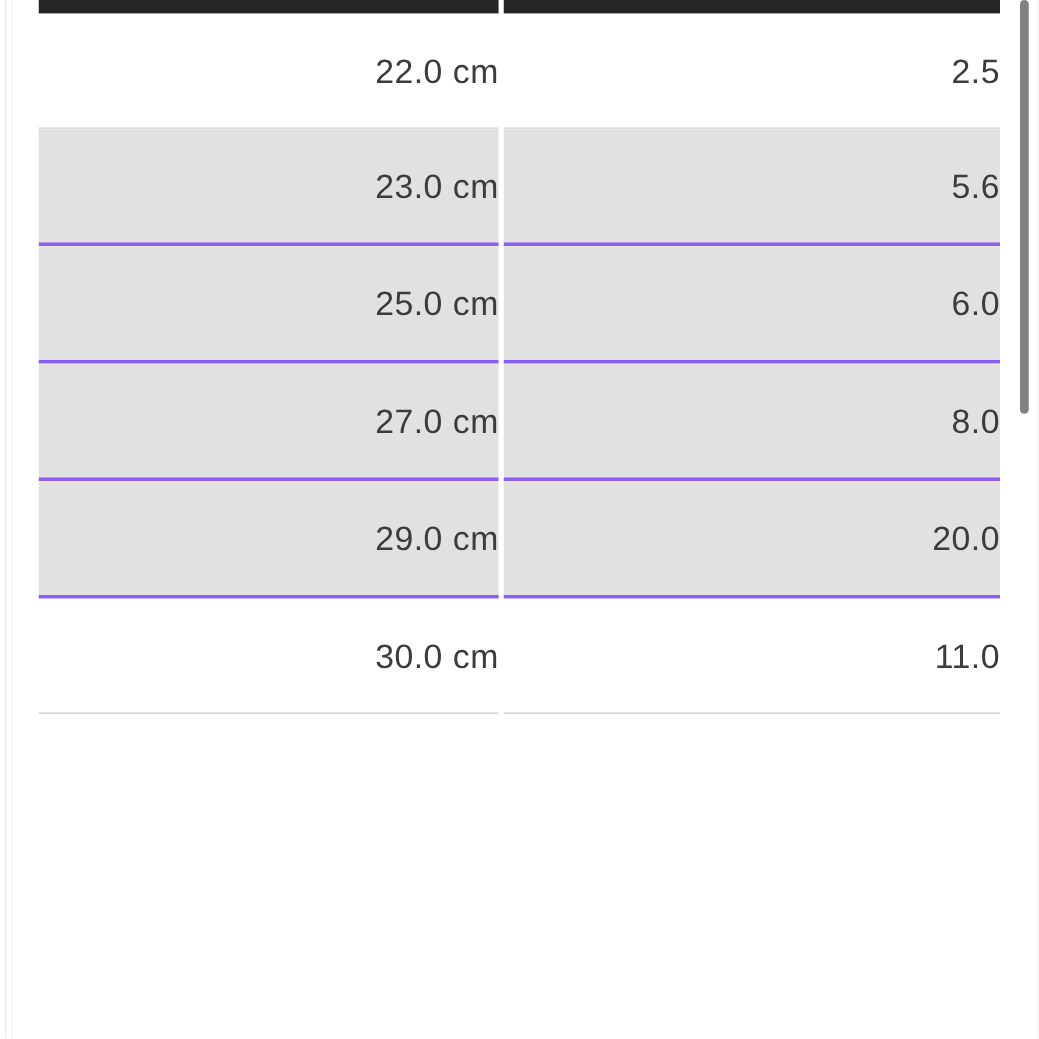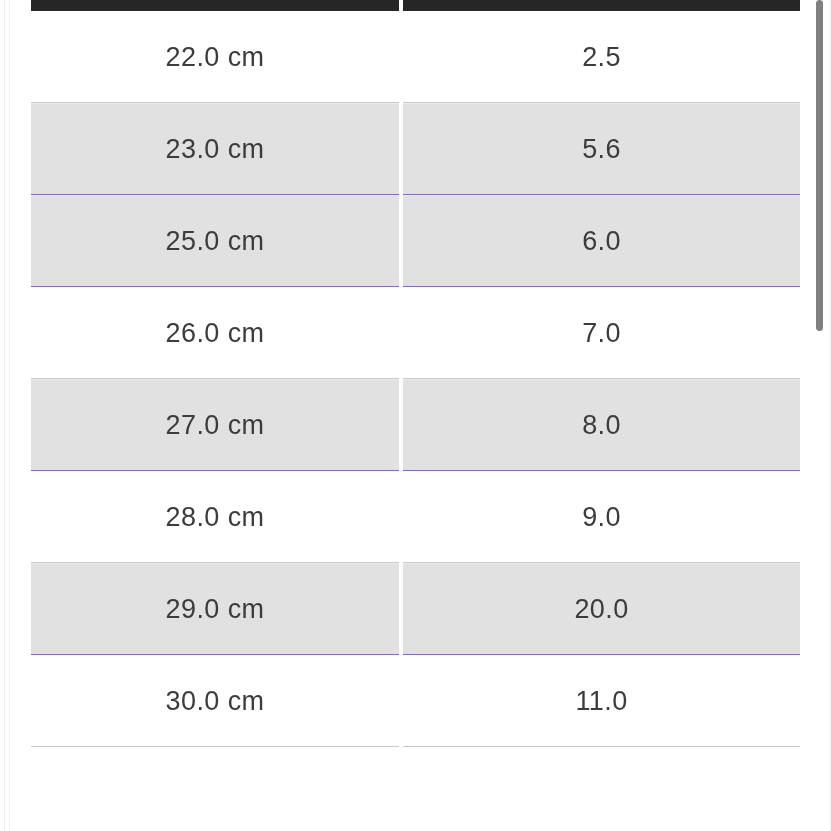--- a/index.html
+++ b/index.html
@@ -65,42 +65,42 @@
     background: #ffffff;
     border: 0;
     font-size: 0;
     line-height: 0;
   }
 
   
   #size-table td.cell {
     height: 90px;
     padding: 0;
-    text-align: center;
+    text-align: right;
     vertical-align: middle;
     font-size: 27px;
     line-height: 1;
     color: #3c3c3c;
     letter-spacing: 0.4px;
     border-top: 1px solid #ffffff;
     border-bottom: 1px solid #c9c9c9;
     background: #ffffff;
   }
   #size-table td.gap {
     padding: 0;
     background: #ffffff;
     border: 0;
     font-size: 0;
   }
 
   
   #size-table tr.alt td.cell {
     background: #e1e1e1;
     border-top: 1px solid #eaeaea;
-    border-bottom: 1px solid #8b5cf6;
+    border-bottom: 3px solid #8b5cf6;
   }
 
   
   #scrollbar-track {
     position: absolute;
     top: 0;
     right: 4px;
     width: 14px;
     height: 831px;
     background: #ffffff;
@@ -160,37 +160,27 @@
         <td class="cell">5.6</td>
       </tr>
 
 
       <tr class="alt">
         <td class="cell">25.0 cm</td>
         <td class="gap"></td>
         <td class="cell">6.0</td>
       </tr>
 
-      <tr>
-        <td class="cell">26.0 cm</td>
-        <td class="gap"></td>
-        <td class="cell">7.0</td>
-      </tr>
 
       <tr class="alt">
         <td class="cell">27.0 cm</td>
         <td class="gap"></td>
         <td class="cell">8.0</td>
       </tr>
 
-      <tr>
-        <td class="cell">28.0 cm</td>
-        <td class="gap"></td>
-        <td class="cell">9.0</td>
-      </tr>
 
       <tr class="alt">
         <td class="cell">29.0 cm</td>
         <td class="gap"></td>
         <td class="cell">20.0</td>
       </tr>
 
       <tr>
         <td class="cell">30.0 cm</td>
         <td class="gap"></td>

